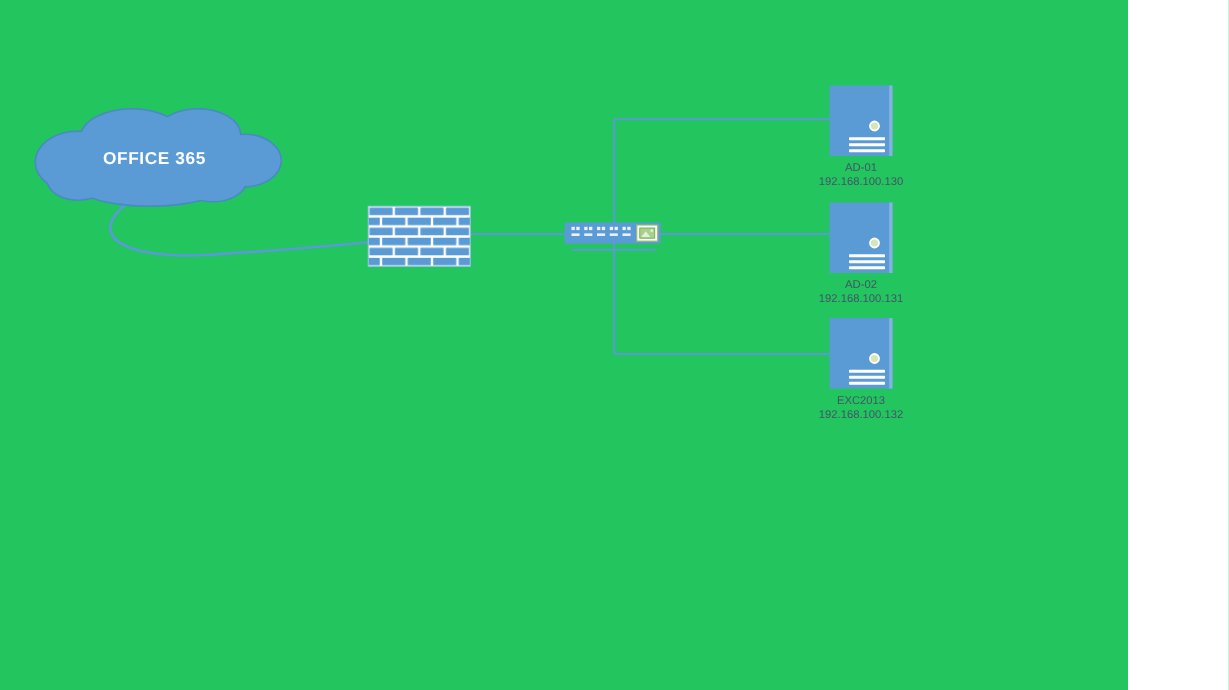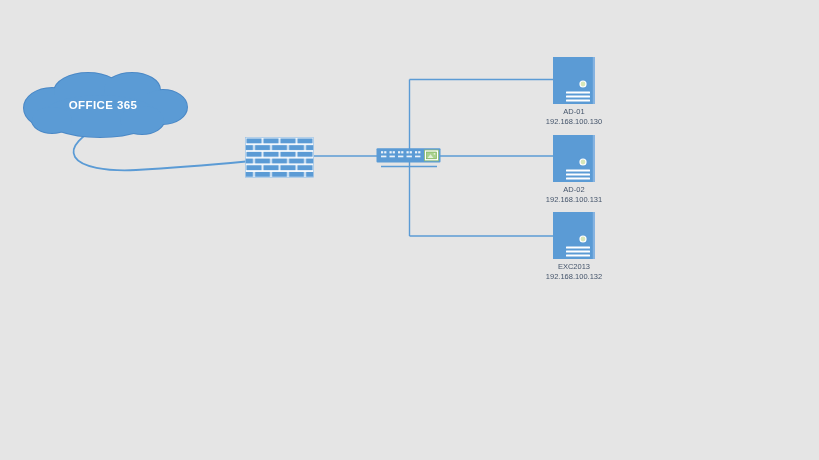--- a/index.html
+++ b/index.html
@@ -1,20 +1,20 @@
 <!DOCTYPE html>
 <html><head>
 <meta charset="utf-8">
 <style>
   html, body { margin: 0; padding: 0; background: #ffffff; }
   .canvas {
     position: relative;
-    width: 819px;
+    width: 752px;
     height: 460px;
-    background: #e5e5e5;
+    background: #22c55e;
     overflow: hidden;
     font-family: "Liberation Sans", sans-serif;
   }
   .canvas svg { position: absolute; left: 0; top: 0; }
   text { user-select: none; }
   .cloud-label {
     font-family: "Liberation Sans", sans-serif;
     font-size: 11.5px;
     font-weight: bold;
     letter-spacing: 0.4px;

